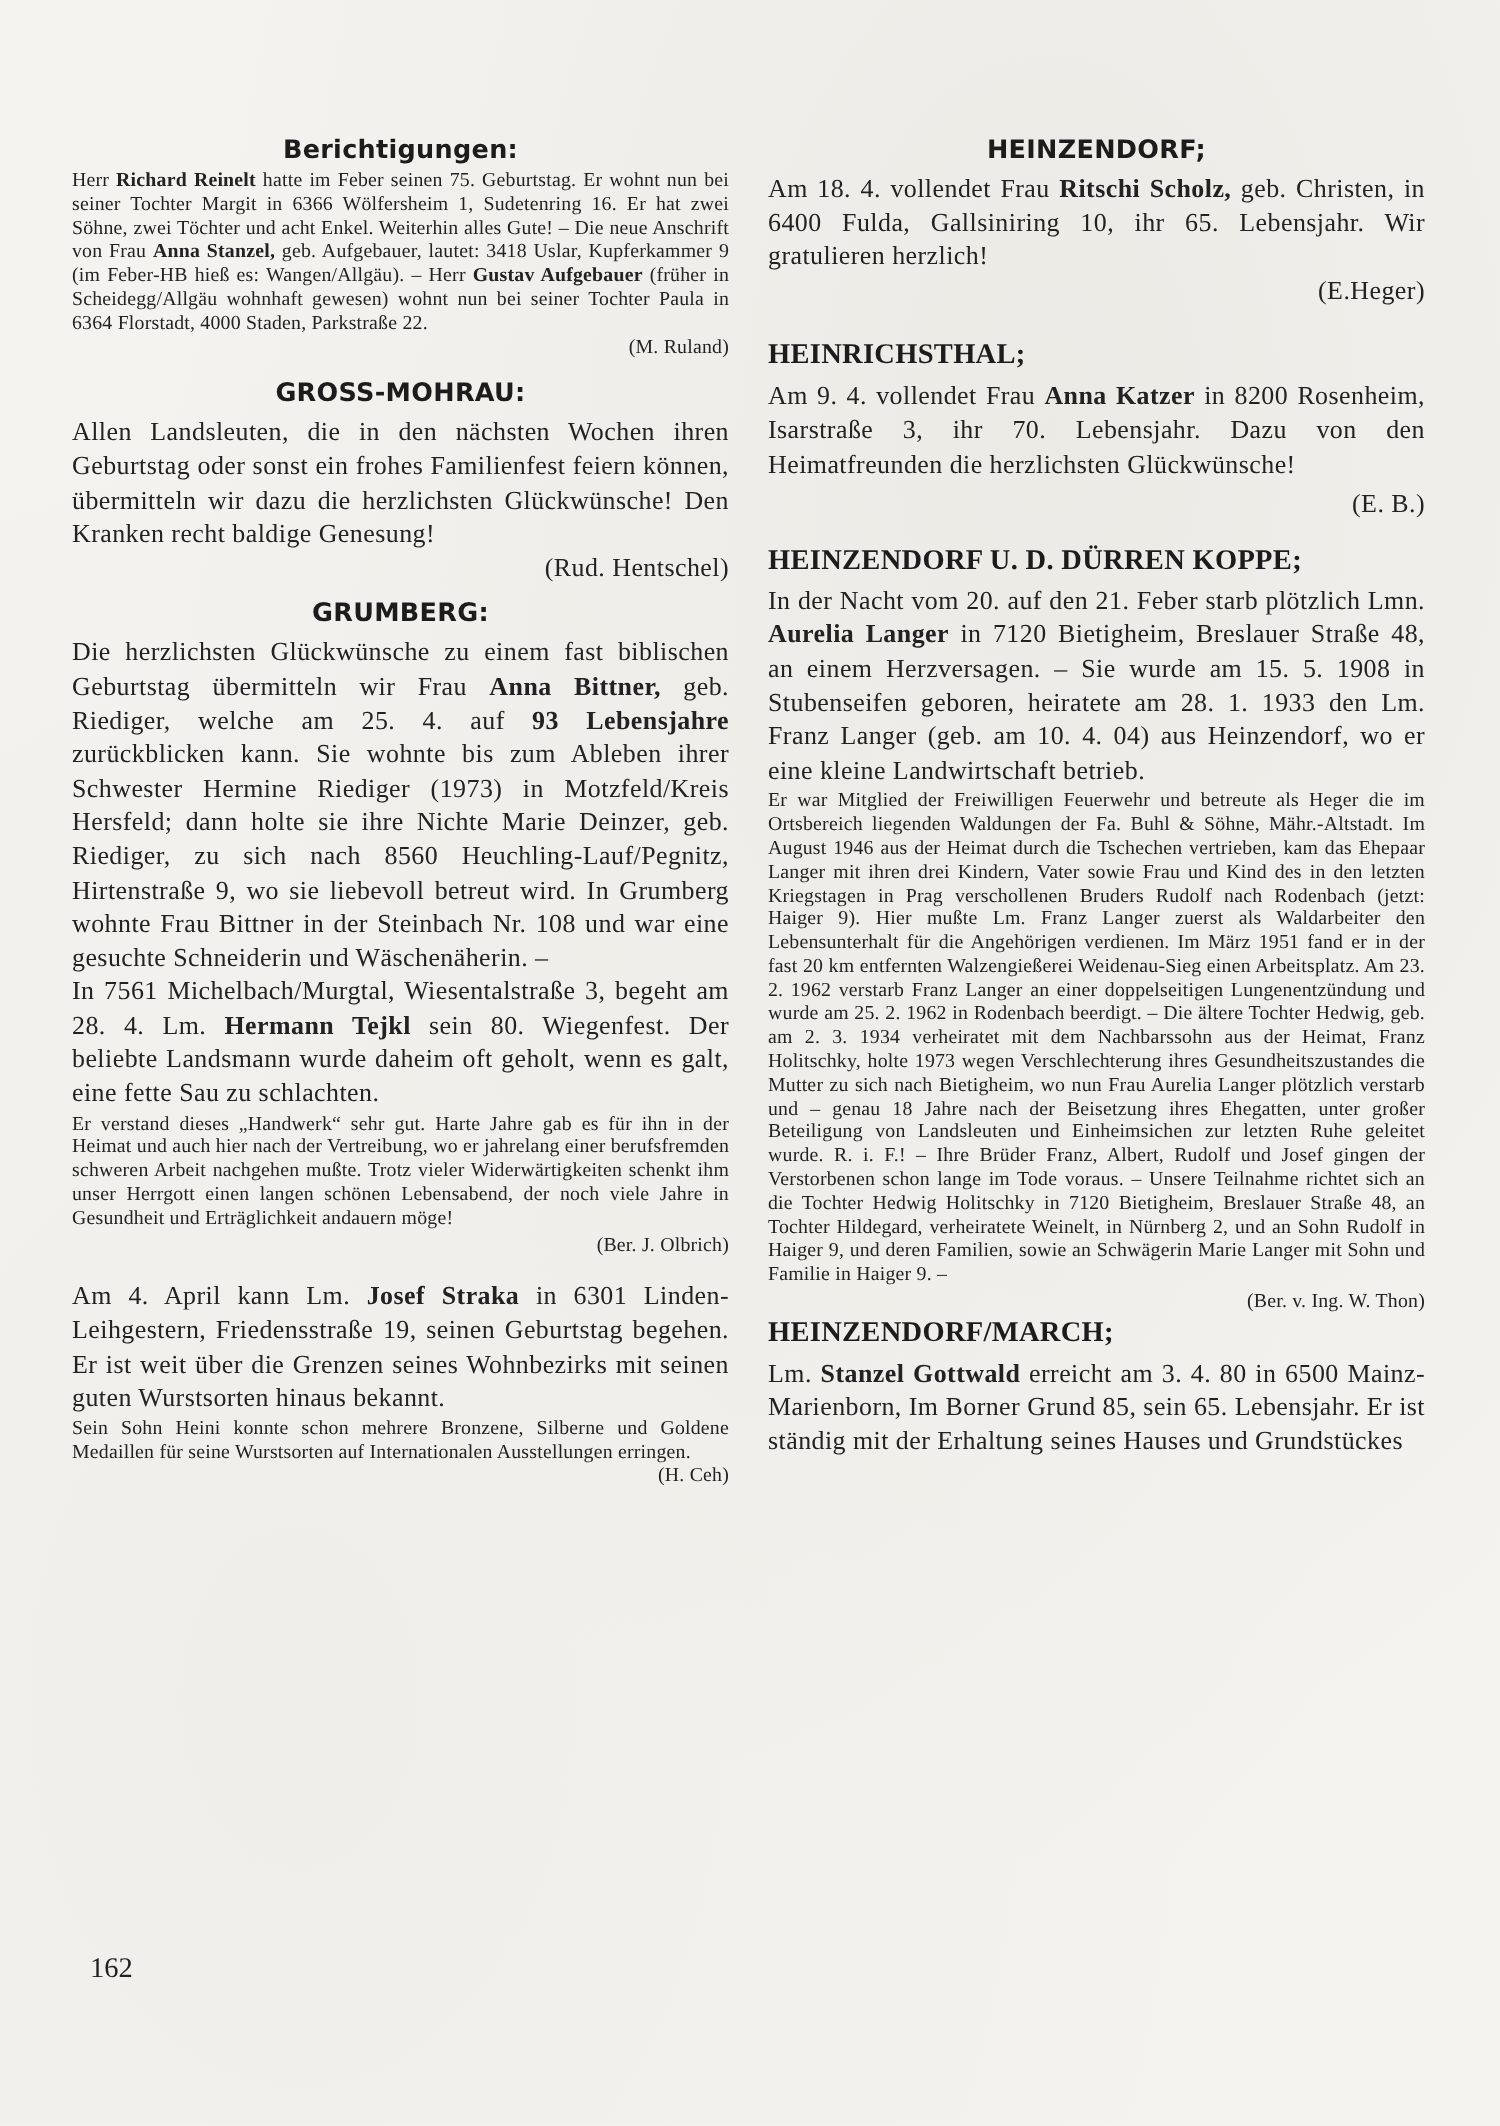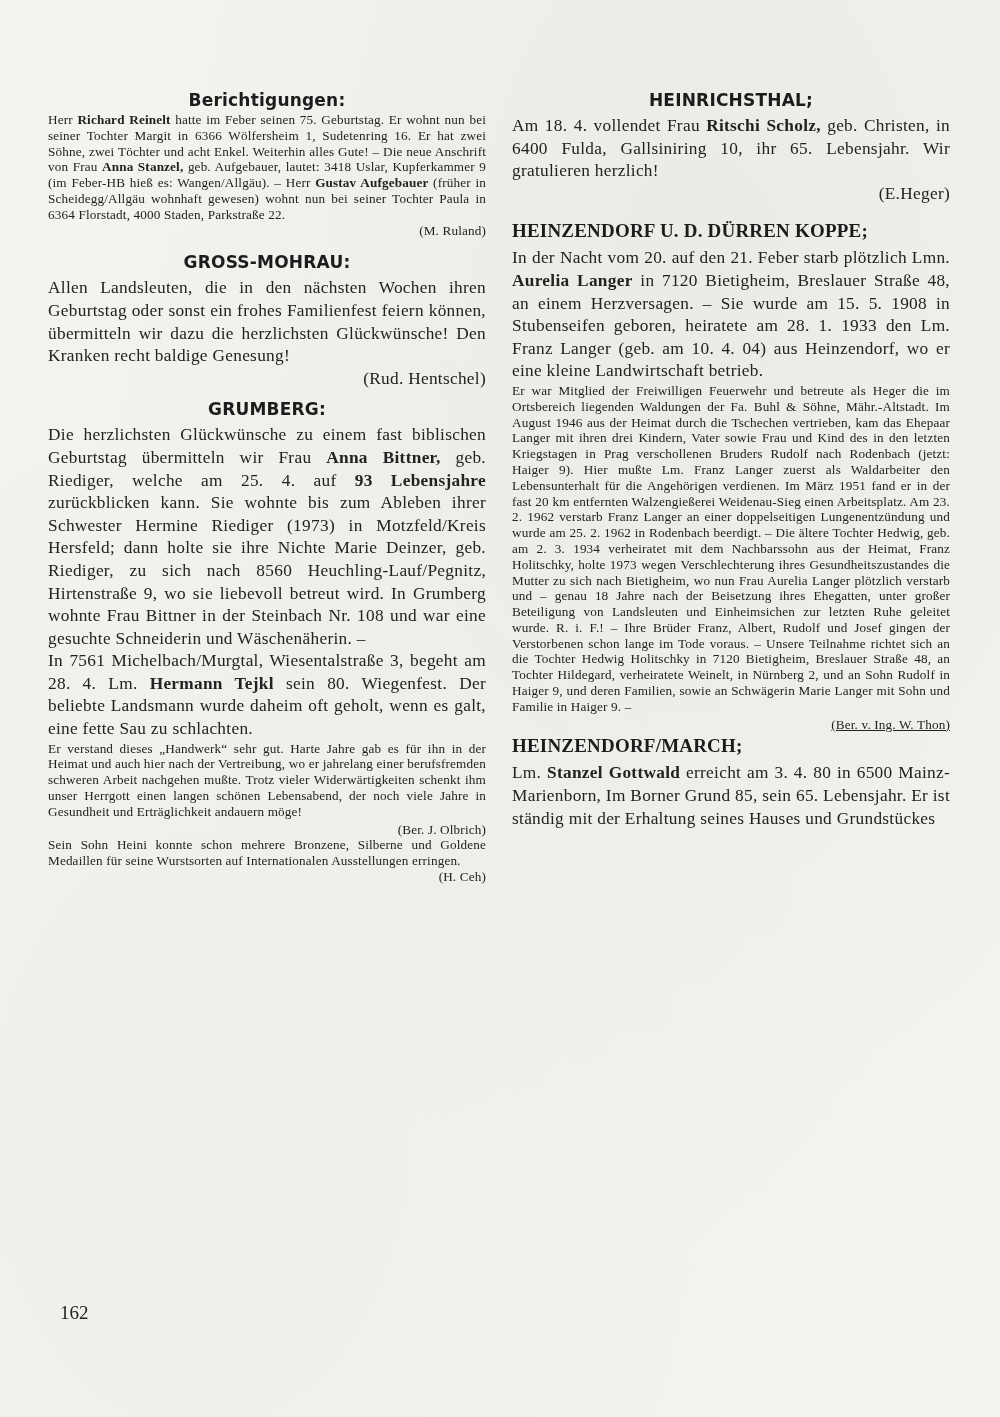--- a/index.html
+++ b/index.html
@@ -69,39 +69,45 @@
       <span class="large sig">(Rud. Hentschel)</span>
     </section>
 
     <section style="margin-top:9px;">
       <h3 class="section-head head-small">GRUMBERG:</h3>
       <p class="large" style="margin-top:5px;"><span>Die herzlichsten Glückwünsche zu einem fast biblischen Geburtstag übermitteln wir Frau </span><b>Anna Bittner,</b><span> geb. Riediger, welche am 25. 4. auf </span><b>93 Lebensjahre</b><span> zurückblicken kann. Sie wohnte bis zum Ableben ihrer Schwester Hermine Riediger (1973) in Motzfeld/Kreis Hersfeld; dann holte sie ihre Nichte Marie Deinzer, geb. Riediger, zu sich nach 8560 Heuchling-Lauf/Pegnitz, Hirtenstraße 9, wo sie liebevoll betreut wird. In Grumberg wohnte Frau Bittner in der Steinbach Nr. 108 und war eine gesuchte Schneiderin und Wäschenäherin. –</span></p>
       <p class="large"><span>In 7561 Michelbach/Murgtal, Wiesentalstraße 3, begeht am 28. 4. Lm. </span><b>Hermann Tejkl</b><span> sein 80. Wiegenfest. Der beliebte Landsmann wurde daheim oft geholt, wenn es galt, eine fette Sau zu schlachten.</span></p>
       <p class="small">Er verstand dieses „Handwerk“ sehr gut. Harte Jahre gab es für ihn in der Heimat und auch hier nach der Vertreibung, wo er jahrelang einer berufsfremden schweren Arbeit nachgehen mußte. Trotz vieler Widerwärtigkeiten schenkt ihm unser Herrgott einen langen schönen Lebensabend, der noch viele Jahre in Gesundheit und Erträglichkeit andauern möge!</p>
       <span class="small sig" style="margin-top:2px;">(Ber. J. Olbrich)</span>
 
+      <p class="large" style="margin-top:16px;"><span>Am 4. April kann Lm. </span><b>Josef Straka</b><span> in 6301 Linden-Leihgestern, Friedensstraße 19, seinen Geburtstag begehen. Er ist weit über die Grenzen seines Wohnbezirks mit seinen guten Wurstsorten hinaus bekannt.</span></p>
       <p class="small">Sein Sohn Heini konnte schon mehrere Bronzene, Silberne und Goldene Medaillen für seine Wurstsorten auf Internationalen Ausstellungen erringen.</p>
       <span class="small sig">(H. Ceh)</span>
     </section>
   </div>
 
   <div class="col col-right">
 
     <section>
-      <h3 class="section-head head-small">HEINRICHSTHAL;</h3>
+      <h3 class="section-head head-small">HEINZENDORF;</h3>
       <p class="large" style="margin-top:5px;"><span>Am 18. 4. vollendet Frau </span><b>Ritschi Scholz,</b><span> geb. Christen, in 6400 Fulda, Gallsiniring 10, ihr 65. Lebensjahr. Wir gratulieren herzlich!</span></p>
       <span class="large sig">(E.Heger)</span>
     </section>
 
+    <section style="margin-top:20px;">
+      <h3 class="section-head head-big">HEINRICHSTHAL;</h3>
+      <p class="large" style="margin-top:4px;"><span>Am 9. 4. vollendet Frau </span><b>Anna Katzer</b><span> in 8200 Rosenheim, Isarstraße 3, ihr 70. Lebensjahr. Dazu von den Heimatfreunden die herzlichsten Glückwünsche!</span></p>
+      <span class="large sig" style="margin-top:4px;">(E. B.)</span>
+    </section>
 
     <section style="margin-top:14px;">
       <h3 class="section-head head-big">HEINZENDORF U. D. DÜRREN KOPPE;</h3>
       <p class="large" style="margin-top:4px;"><span>In der Nacht vom 20. auf den 21. Feber starb plötzlich Lmn. </span><b>Aurelia Langer</b><span> in 7120 Bietigheim, Breslauer Straße 48, an einem Herzversagen. – Sie wurde am 15. 5. 1908 in Stubenseifen geboren, heiratete am 28. 1. 1933 den Lm. Franz Langer (geb. am 10. 4. 04) aus Heinzendorf, wo er eine kleine Landwirtschaft betrieb.</span></p>
       <p class="small">Er war Mitglied der Freiwilligen Feuerwehr und betreute als Heger die im Ortsbereich liegenden Waldungen der Fa. Buhl &amp; Söhne, Mähr.-Altstadt. Im August 1946 aus der Heimat durch die Tschechen vertrieben, kam das Ehepaar Langer mit ihren drei Kindern, Vater sowie Frau und Kind des in den letzten Kriegstagen in Prag verschollenen Bruders Rudolf nach Rodenbach (jetzt: Haiger 9). Hier mußte Lm. Franz Langer zuerst als Waldarbeiter den Lebensunterhalt für die Angehörigen verdienen. Im März 1951 fand er in der fast 20 km entfernten Walzengießerei Weidenau-Sieg einen Arbeitsplatz. Am 23. 2. 1962 verstarb Franz Langer an einer doppelseitigen Lungenentzündung und wurde am 25. 2. 1962 in Rodenbach beerdigt. – Die ältere Tochter Hedwig, geb. am 2. 3. 1934 verheiratet mit dem Nachbarssohn aus der Heimat, Franz Holitschky, holte 1973 wegen Verschlechterung ihres Gesundheitszustandes die Mutter zu sich nach Bietigheim, wo nun Frau Aurelia Langer plötzlich verstarb und – genau 18 Jahre nach der Beisetzung ihres Ehegatten, unter großer Beteiligung von Landsleuten und Einheimsichen zur letzten Ruhe geleitet wurde. R. i. F.! – Ihre Brüder Franz, Albert, Rudolf und Josef gingen der Verstorbenen schon lange im Tode voraus. – Unsere Teilnahme richtet sich an die Tochter Hedwig Holitschky in 7120 Bietigheim, Breslauer Straße 48, an Tochter Hildegard, verheiratete Weinelt, in Nürnberg 2, und an Sohn Rudolf in Haiger 9, und deren Familien, sowie an Schwägerin Marie Langer mit Sohn und Familie in Haiger 9. –</p>
-      <span class="small sig" style="margin-top:2px;text-decoration:underline;">(Ber. v. Ing. W. Thon)</span>
+      <span class="small sig" style="margin-top:2px;">(Ber. v. Ing. W. Thon)</span>
     </section>
 
     <section style="margin-top:2px;">
       <h3 class="section-head head-big">HEINZENDORF/MARCH;</h3>
       <p class="large" style="margin-top:4px;"><span>Lm. </span><b>Stanzel Gottwald</b><span> erreicht am 3. 4. 80 in 6500 Mainz-Marienborn, Im Borner Grund 85, sein 65. Lebensjahr. Er ist ständig mit der Erhaltung seines Hauses und Grundstückes</span></p>
     </section>
   </div>
 
   <div class="page-number">162</div>
 </div>

